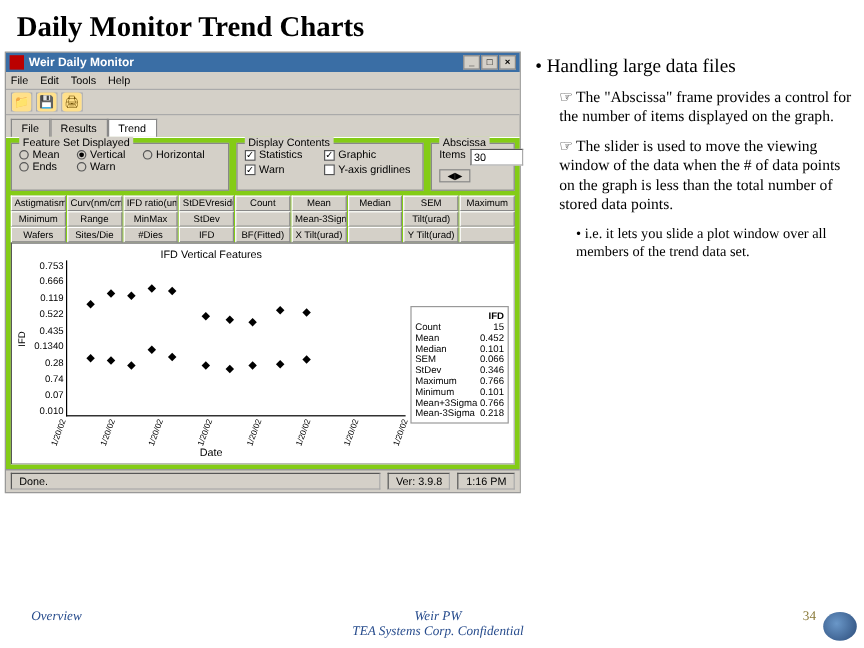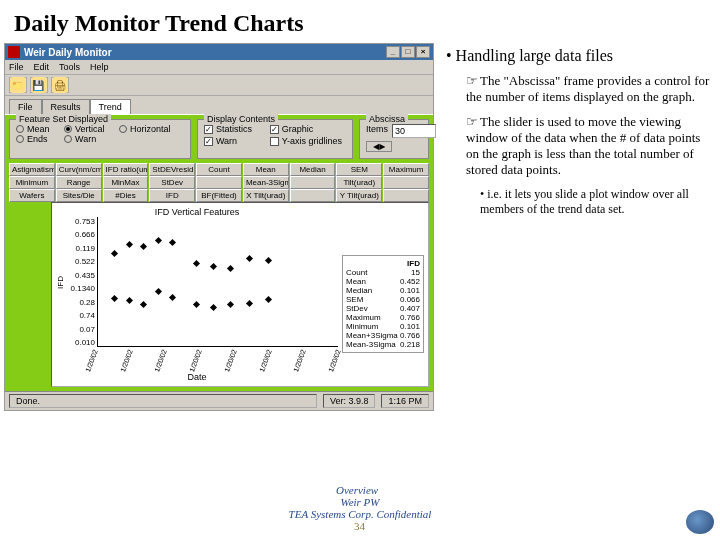--- a/index.html
+++ b/index.html
@@ -23,41 +23,41 @@
   .radio-col { display: inline-block; vertical-align: top; margin-right: 12px; }
   .radio-item { display: flex; align-items: center; gap: 3px; font-size: 9px; }
   .radio-dot { width: 8px; height: 8px; border: 1px solid #555; border-radius: 50%; display: inline-block; }
   .radio-dot.sel::after { content: ""; display: block; width: 4px; height: 4px; background: #000; border-radius: 50%; margin: 1px; }
   .chk { width: 9px; height: 9px; border: 1px solid #555; background: #fff; display: inline-block; text-align: center; line-height: 7px; font-size: 8px; }
   .disp-grid { display: grid; grid-template-columns: auto auto; gap: 2px 14px; font-size: 9px; }
   .absc-row { display: flex; align-items: flex-start; gap: 4px; font-size: 9px; }
   .absc-input { width: 44px; height: 14px; border: 1px inset #aaa; background: #fff; font-size: 9px; padding: 0 2px; }
   .btnrow { display: grid; grid-template-columns: repeat(8,1fr); gap: 1px; }
   .btn3d { border: 1px solid #888; border-top-color: #fff; border-left-color: #fff; background: #d4d0c8; font-size: 8px; padding: 1px 2px; text-align: center; white-space: nowrap; overflow: hidden; }
-  .chart-area { background: #fff; border: 1px inset #aaa; padding: 4px; display: flex; gap: 4px; margin-left: 42px; }
+  .chart-area { background: #fff; border: 1px inset #aaa; padding: 4px; display: flex; gap: 4px; }
   .chart-plot { flex: 1; position: relative; }
   .chart-title { text-align: center; font-size: 9px; }
   .plot-box { height: 130px; display: flex; }
   .yaxis { display: flex; flex-direction: column; justify-content: space-between; font-size: 8px; text-align: right; padding-right: 2px; width: 32px; }
   .ylabel { font-size: 8px; writing-mode: vertical-rl; transform: rotate(180deg); align-self: center; }
   .plot-inner { flex: 1; position: relative; border-left: 1px solid #000; border-bottom: 1px solid #000; }
   .dot { position: absolute; width: 5px; height: 5px; background: #000; transform: rotate(45deg); }
   .xaxis { display: flex; justify-content: space-between; font-size: 7px; margin-left: 32px; margin-top: 2px; }
   .xticklabel { writing-mode: vertical-rl; transform: rotate(200deg); font-size: 7px; }
   .xlabel { text-align: center; font-size: 9px; }
   .stat-box { width: 82px; border: 1px solid #999; padding: 3px; font-size: 8px; align-self: flex-start; margin-top: 48px; }
   .stat-row { display: flex; justify-content: space-between; }
   .statusbar { display: flex; gap: 6px; border-top: 1px solid #888; padding: 2px 4px; font-size: 9px; background: #d4d0c8; }
   .statusbar .cell { border: 1px inset #aaa; padding: 1px 6px; }
   .right-pane { flex: 1; font-family: "Times New Roman", serif; font-size: 13px; padding: 4px 6px 0 2px; }
   .bullet-h { margin-bottom: 8px; font-size: 16px; }
   .sub { margin-left: 20px; margin-bottom: 8px; font-size: 13px; line-height: 1.25; }
   .sub .hand { display: inline-block; width: 14px; }
   .subsub { margin-left: 34px; font-size: 12px; line-height: 1.25; }
-  .footer { position: absolute; bottom: 8px; left: 0; right: 0; display: flex; align-items: center; font-family: "Times New Roman", serif; font-size: 11px; color: #264b8c; flex-direction: column; }
+  .footer { position: absolute; bottom: 8px; left: 0; right: 0; display: flex; align-items: flex-start; font-family: "Times New Roman", serif; font-size: 11px; color: #264b8c; }
   .footer .ov { width: 100px; padding-left: 26px; font-style: italic; }
   .footer .ctr { flex: 1; text-align: center; line-height: 1.1; }
   .footer .pg { width: 90px; text-align: right; padding-right: 40px; color: #8a7a3a; }
   .footer .globe { position: absolute; right: 6px; bottom: -2px; width: 28px; height: 24px; border-radius: 50%; background: radial-gradient(circle at 40% 40%, #6a97c8, #2a4a78); }
   .badge { width: 16px; height: 16px; display: flex; align-items: center; justify-content: center; background: #ffe08a; border-radius: 3px; font-size: 10px; color: #6a4a00; }
   .flex-top { display: flex; gap: 6px; }
 </style>
 </head>
 <body>
 
@@ -261,21 +261,21 @@
             <div class="stat-row">
               <span>Median</span>
               <span>0.101</span>
             </div>
             <div class="stat-row">
               <span>SEM</span>
               <span>0.066</span>
             </div>
             <div class="stat-row">
               <span>StDev</span>
-              <span>0.407</span>
+              <span>0.346</span>
             </div>
             <div class="stat-row">
               <span>Maximum</span>
               <span>0.766</span>
             </div>
             <div class="stat-row">
               <span>Minimum</span>
               <span>0.101</span>
             </div>
             <div class="stat-row">

